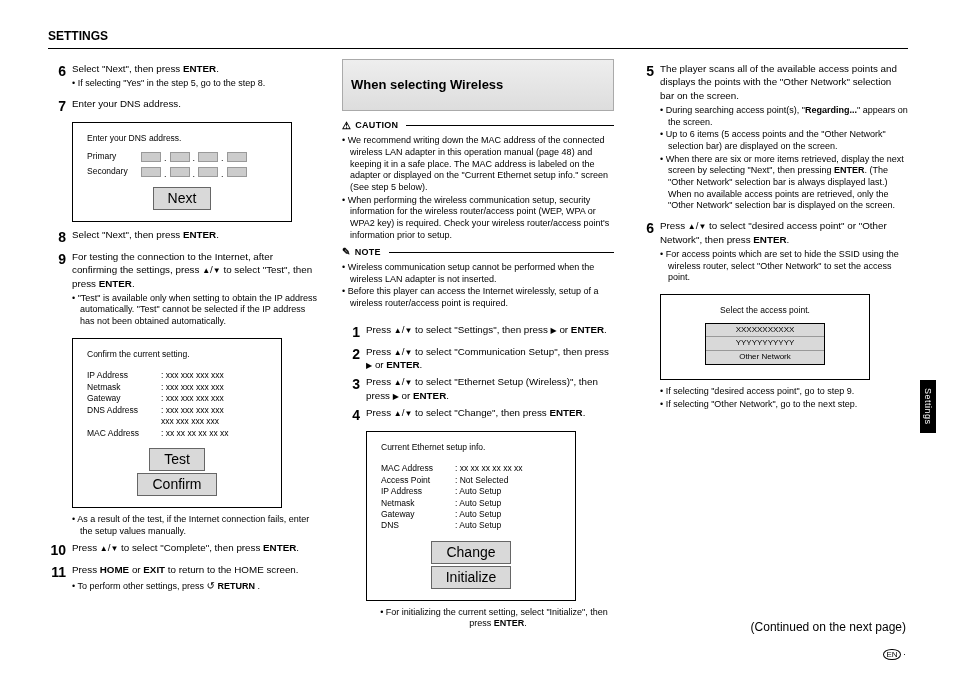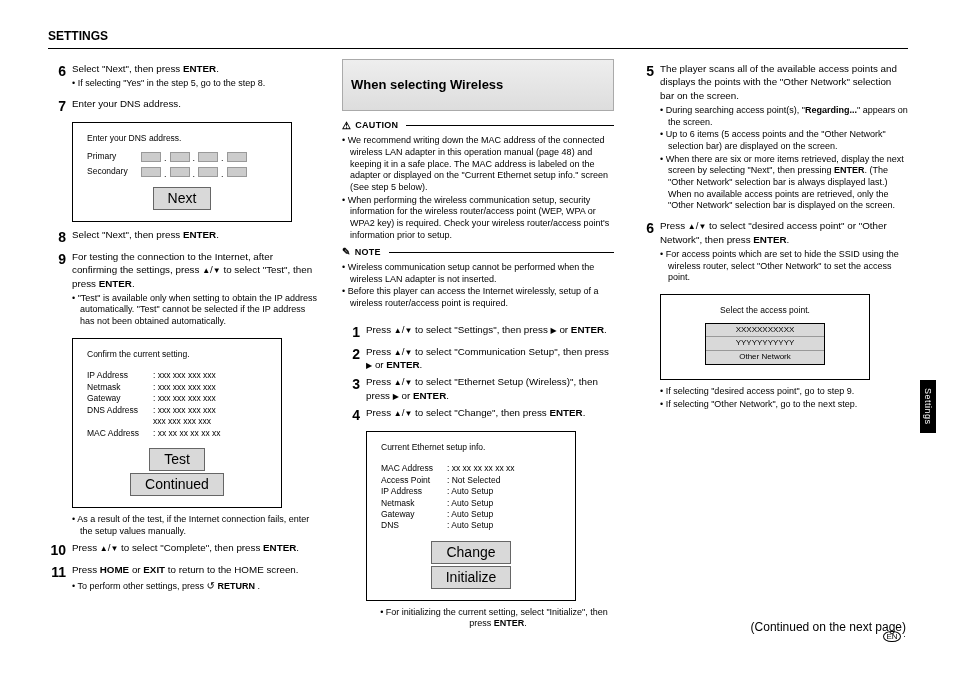--- a/index.html
+++ b/index.html
@@ -43,21 +43,21 @@
     width: 220px;
   }
   .screenbox .sb-title { margin-bottom: 6px; }
   .dns-row { display: flex; align-items: center; gap: 6px; margin-bottom: 3px;}
   .dns-row .lbl { width: 48px; }
   .dns-fields { display: flex; gap: 3px; align-items: center; }
   .dns-cell { width: 20px; height: 10px; background: #ccc; border: 1px solid #999; }
   .dns-dot { font-size: 9px; position: relative; top:2px;}
   .btnrow { text-align: center; margin-top: 8px; }
   .btn { display: inline-block; border: 1px solid #666; background: #d9d9d9; font-size: 14px; padding: 1px 14px; margin: 1px 0;}
-  .info-row { display: flex; gap: 4px; font-size: 8.5px; line-height: 1.35; }
+  .info-row { display: flex; gap: 12px; font-size: 8.5px; line-height: 1.35; }
   .info-lbl { width: 62px; }
   .subhead-bar {
     background: linear-gradient(#eee,#ddd);
     border: 1px solid #aaa;
     padding: 16px 8px;
     font-size: 13px;
     font-weight: bold;
     margin-bottom: 8px;
   }
   .caution-line, .note-line {
@@ -89,21 +89,21 @@
   }
   .footer-cont {
     position: absolute;
     right: 48px;
     bottom: 40px;
     font-size: 12px;
   }
   .footer-en {
     position: absolute;
     right: 48px;
-    bottom: 32px;
+    bottom: 14px;
     font-size: 9px;
   }
   .footer-en .circ { border:1px solid #000; border-radius:50%; padding:0 2px; font-size:8px;}
 </style>
 </head>
 <body>
 
 <div class="page-title">SETTINGS</div>
 
 <div class="columns">
@@ -194,21 +194,21 @@
       <div class="info-row">
           <span class="info-lbl"></span>
           <span>  xxx xxx xxx xxx</span>
         </div>
       <div class="info-row">
           <span class="info-lbl">MAC Address</span>
           <span>: xx xx xx xx xx xx</span>
         </div>
       <div class="btnrow">
         <span class="btn">Test</span><br>
-        <span class="btn">Continued</span>
+        <span class="btn">Confirm</span>
       </div>
     </div>
 
     <ul class="sub-bullets" style="margin-left:24px;">
       <li>As a result of the test, if the Internet connection fails, enter the setup values manually.</li>
     </ul>
 
     <div class="step">
       <div class="step-num">10</div>
       <div class="step-body">

